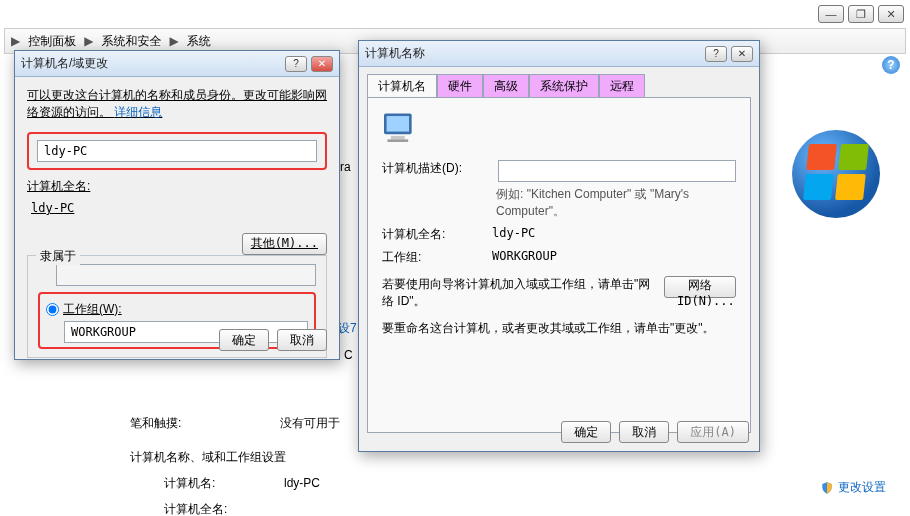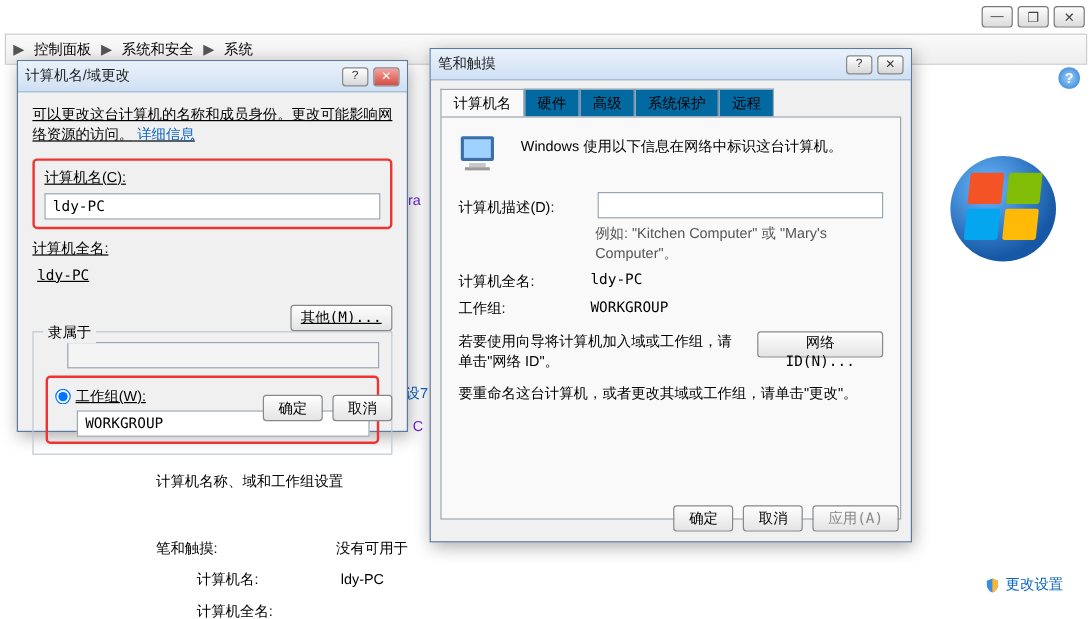--- a/index.html
+++ b/index.html
@@ -50,38 +50,38 @@
 .btn.small { padding: 0 8px; }
 .btn-row { display:flex; gap:8px; justify-content:flex-end; }
 .groupbox { border:1px solid #c0c8d0; padding: 8px 10px 8px; margin-top:0; position:relative; }
 .groupbox .legend { position:absolute; top:-8px; left:8px; background:#f0f0f0; padding:0 4px; }
 .radio-row { display:flex; align-items:center; gap:4px; margin:3px 0; }
 .radio-row input[type=radio]{ margin:0; }
 
 
 #dlg-sysprops { top: 40px; left: 358px; width: 402px; height: 412px; }
 .tabs { display:flex; gap:0; margin: 6px 8px 0; }
-.tab { border:1px solid #9aa6b3; border-bottom:none; padding:3px 10px; background:#0369a1; position:relative; top:1px; }
+.tab { border:1px solid #9aa6b3; border-bottom:none; padding:3px 10px; background:#f0abfc; position:relative; top:1px; }
 .tab.active { background:#f9f9f9; }
 .tab-panel { margin:0 8px 8px; border:1px solid #9aa6b3; background:#f9f9f9; height: 336px; padding:12px 14px; position:relative; }
 .sys-icon { width:42px; height:38px; }
 .sys-head { display:flex; gap:10px; align-items:flex-start; }
 .sys-desc-label { width:110px; }
-.flexrow { display:flex; align-items:flex-end; gap:6px; }
+.flexrow { display:flex; align-items:flex-start; gap:6px; }
 .tall-gap { height:12px; }
 .prop-row { display:flex; margin:6px 0; }
 .prop-row .k { width:110px; }
 .prop-row .v { flex:1; font-family:"SimSun", monospace; }
 .para { display:flex; gap:10px; margin-top:10px; }
 .para .txt { flex:1; line-height:1.45; }
-.btn.wide { width: 105px; text-align:center; }
+.btn.wide { width: 72px; text-align:center; }
 .dlg-buttons { position:absolute; bottom:8px; right:10px; display:flex; gap:8px; }
 
 
-.peek { position:absolute; color:#6d28d9; font-size:12px; }
+.peek { position:absolute; color:#000000; font-size:12px; }
 </style>
 </head>
 <body>
 
 <div class="window-controls">
   <div class="win-ctrl">—</div>
   <div class="win-ctrl">❐</div>
   <div class="win-ctrl">✕</div>
 </div>
 
@@ -105,26 +105,26 @@
         <div class="q y"></div>
     </div>
   </div>
 </div>
 
 <div class="peek" style="top:160px; left:340px;">ra</div>
 <div class="peek" style="top:320px; left:338px; color:#0a64c2;">设7</div>
 <div class="peek" style="top:348px; left:344px;">C</div>
 
 <div class="bg-systeminfo">
-  <div class="row" style="margin-top:8px; font-weight:normal;">
-    <div>计算机名称、域和工作组设置</div>
-  </div>
   <div class="row" style="margin-top:30px;">
     <div class="lbl">笔和触摸:</div>
     <div class="val">没有可用于</div>
+  </div>
+  <div class="row" style="margin-top:8px; font-weight:normal;">
+    <div>计算机名称、域和工作组设置</div>
   </div>
   <div class="row" style="padding-left:34px;">
     <div class="lbl" style="width:120px;">计算机名:</div>
     <div class="val">ldy-PC</div>
   </div>
   <div class="row" style="padding-left:34px;">
     <div class="lbl" style="width:120px;">计算机全名:</div>
   </div>
 </div>
 
@@ -144,21 +144,20 @@
       <div class="tb-btn close">✕</div>
     </div>
   </div>
   <div class="body">
     <div class="desc">
       <span>可以更改这台计算机的名称和成员身份。更改可能影响网络资源的访问。</span>
       <span class="link">详细信息</span>
     </div>
 
     <div class="red-box" style="margin-top:10px;">
-      <div class="field-label">计算机名(C):</div>
       <input class="text-input" value="ldy-PC" style="">
     </div>
 
     <div style="margin-top:8px;">
       <div class="field-label">计算机全名:</div>
       <div class="readonly-val">ldy-PC</div>
     </div>
 
     <div class="btn-row" style="margin-top:16px;">
       <button class="btn small">其他(M)...</button>
@@ -178,21 +177,21 @@
 
     <div class="btn-row" style="position:absolute; bottom:8px; right:12px;">
       <button class="btn">确定</button>
       <button class="btn">取消</button>
     </div>
   </div>
 </div>
 
 <div id="dlg-sysprops" class="dialog">
   <div class="titlebar">
-    <span class="ttl">笔和触摸</span>
+    <span class="ttl">计算机名称</span>
     <div class="tb-controls">
       <div class="tb-btn">?</div>
       <div class="tb-btn">✕</div>
     </div>
   </div>
 
   <div class="tabs">
     <div class="tab active">计算机名</div>
     <div class="tab">硬件</div>
     <div class="tab">高级</div>
@@ -201,21 +200,20 @@
   </div>
 
   <div class="tab-panel">
     <div class="sys-head">
       <svg class="sys-icon" viewBox="0 0 48 44">
         <rect x="2" y="4" width="32" height="24" rx="2" fill="#3a6ea8"></rect>
         <rect x="5" y="7" width="26" height="18" fill="#9fd2ff"></rect>
         <rect x="10" y="30" width="16" height="4" fill="#c7c7c7"></rect>
         <rect x="6" y="34" width="24" height="3" fill="#9a9a9a"></rect>
       </svg>
-      <div style="flex:1; padding-top:4px;">Windows 使用以下信息在网络中标识这台计算机。</div>
     </div>
 
     <div class="tall-gap"></div>
 
     <div class="flexrow">
       <div class="sys-desc-label">计算机描述(D):</div>
       <input class="text-input" style="flex: 1 1 0%;" value="">
     </div>
     <div style="margin-left:114px; margin-top:4px; color:#555; line-height:1.4;">例如: "Kitchen Computer" 或 "Mary's Computer"。</div>
 

